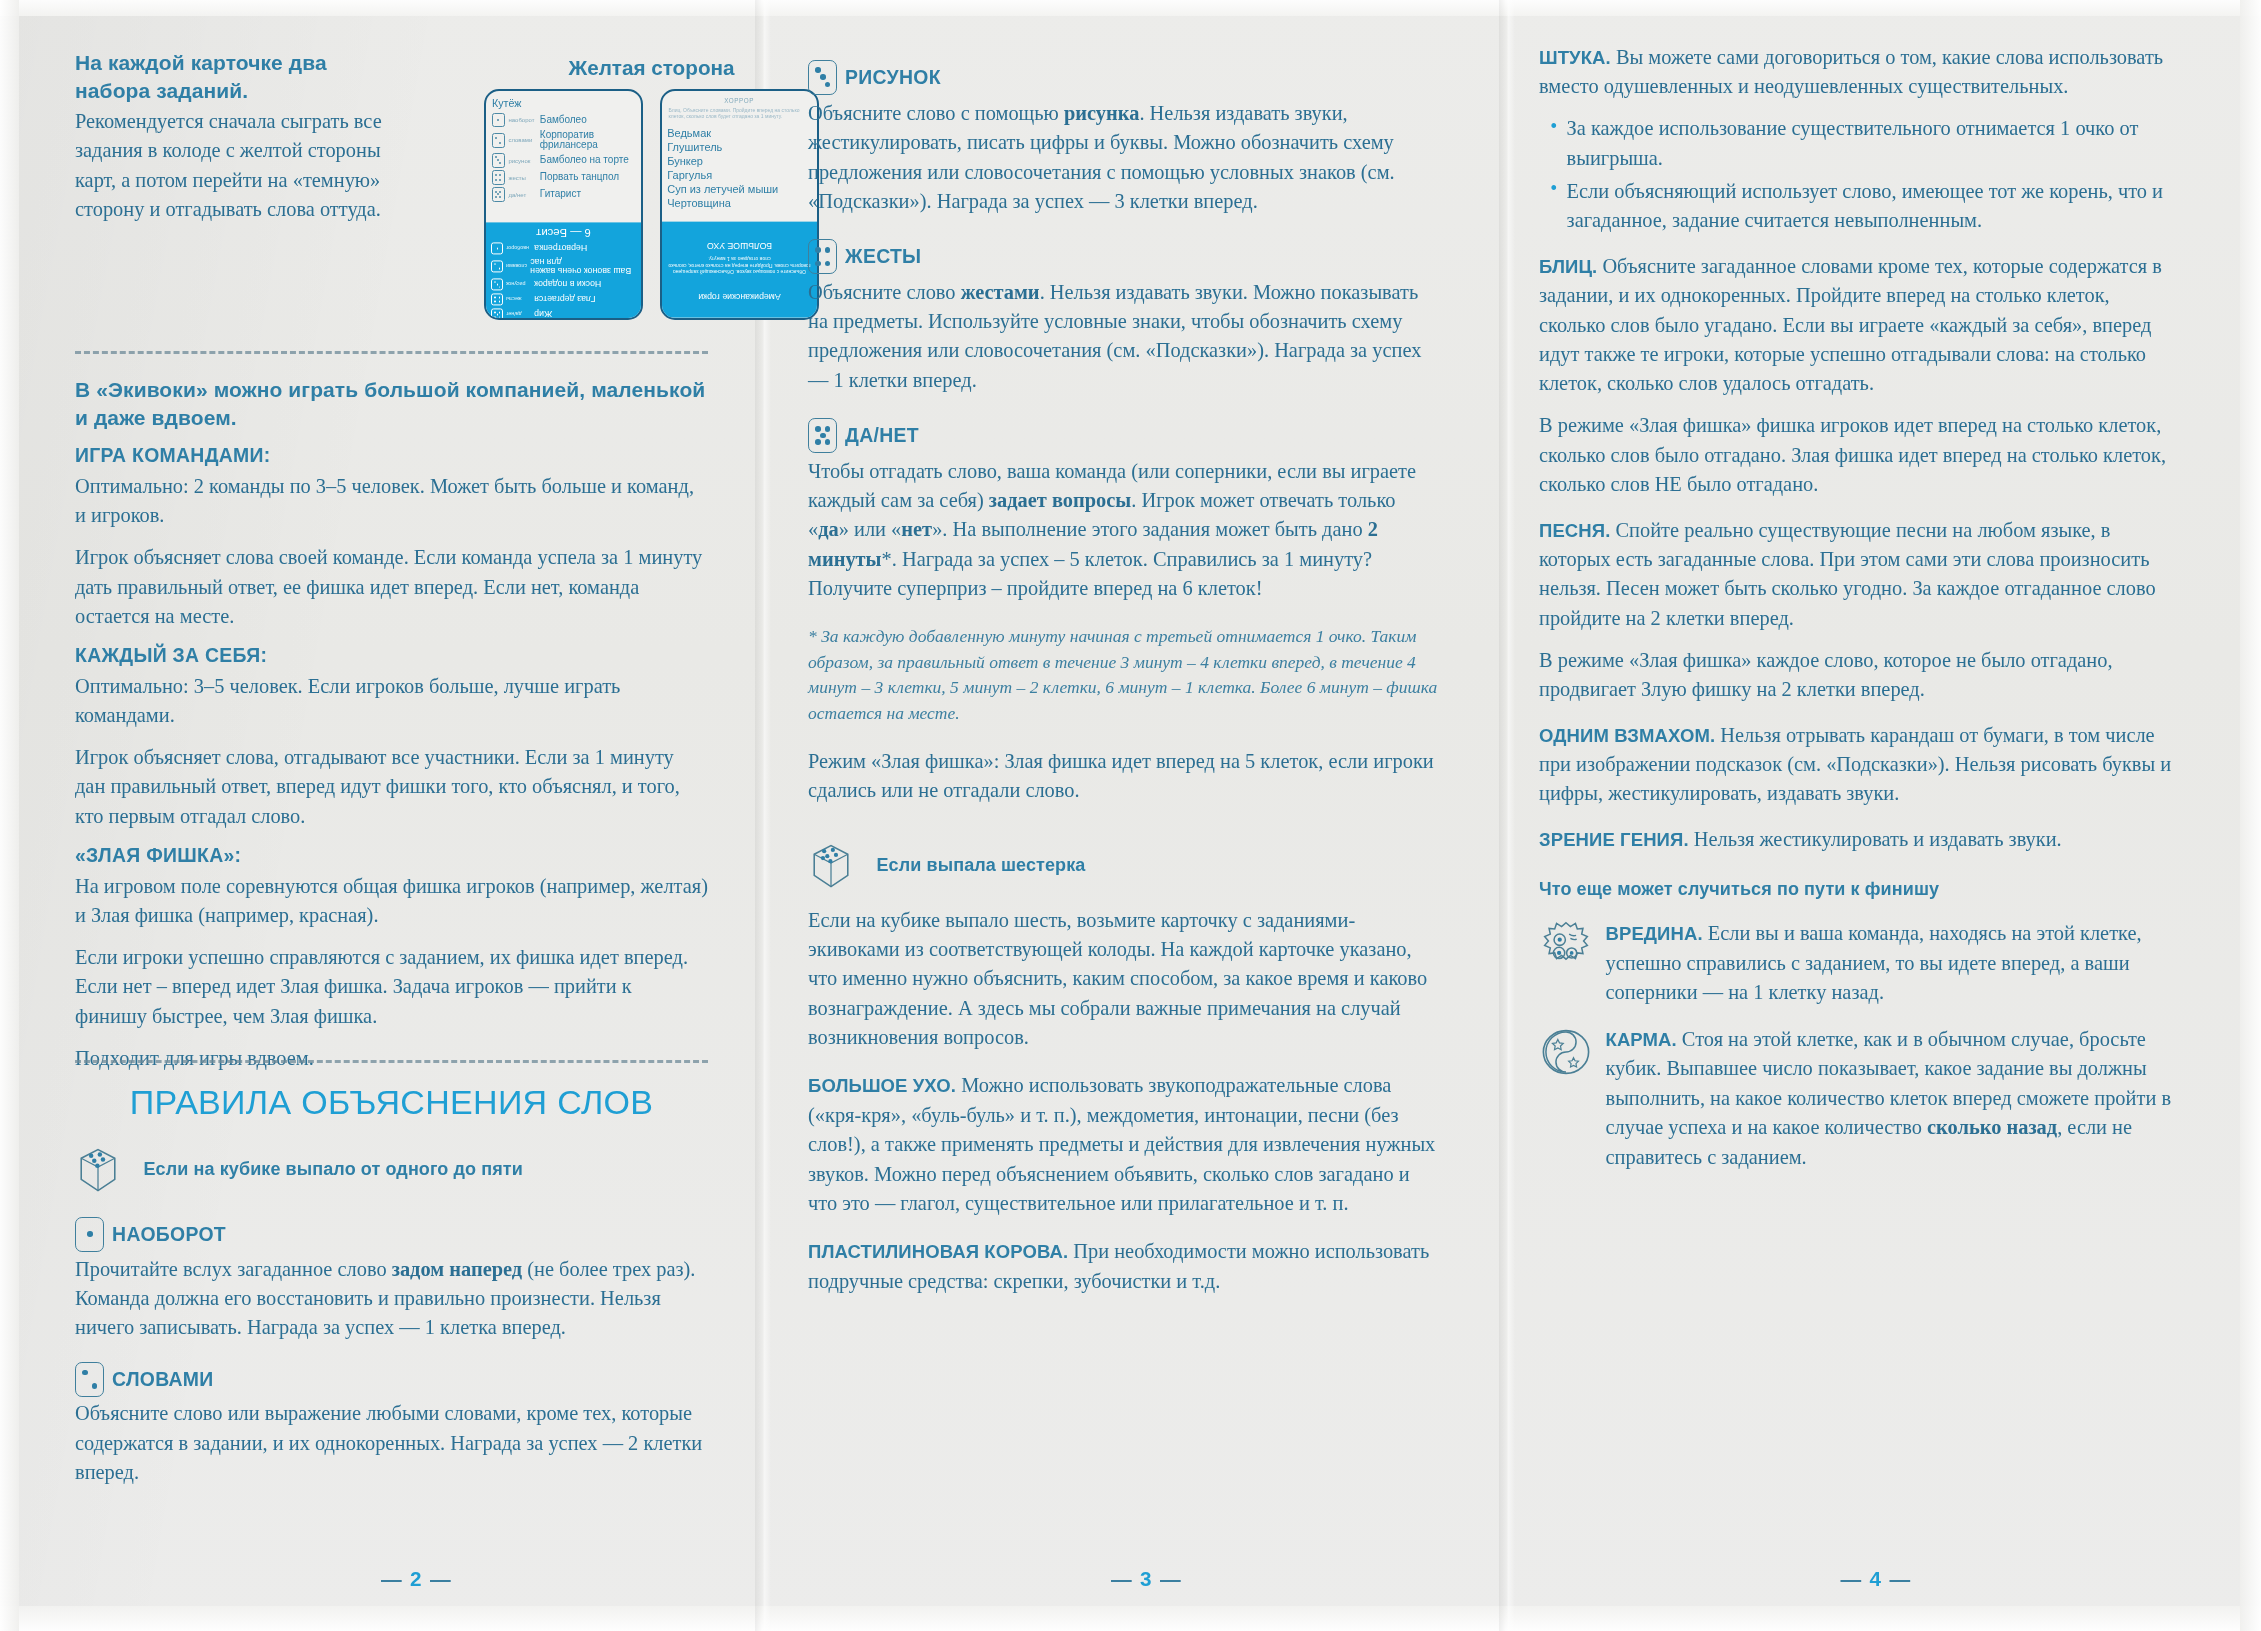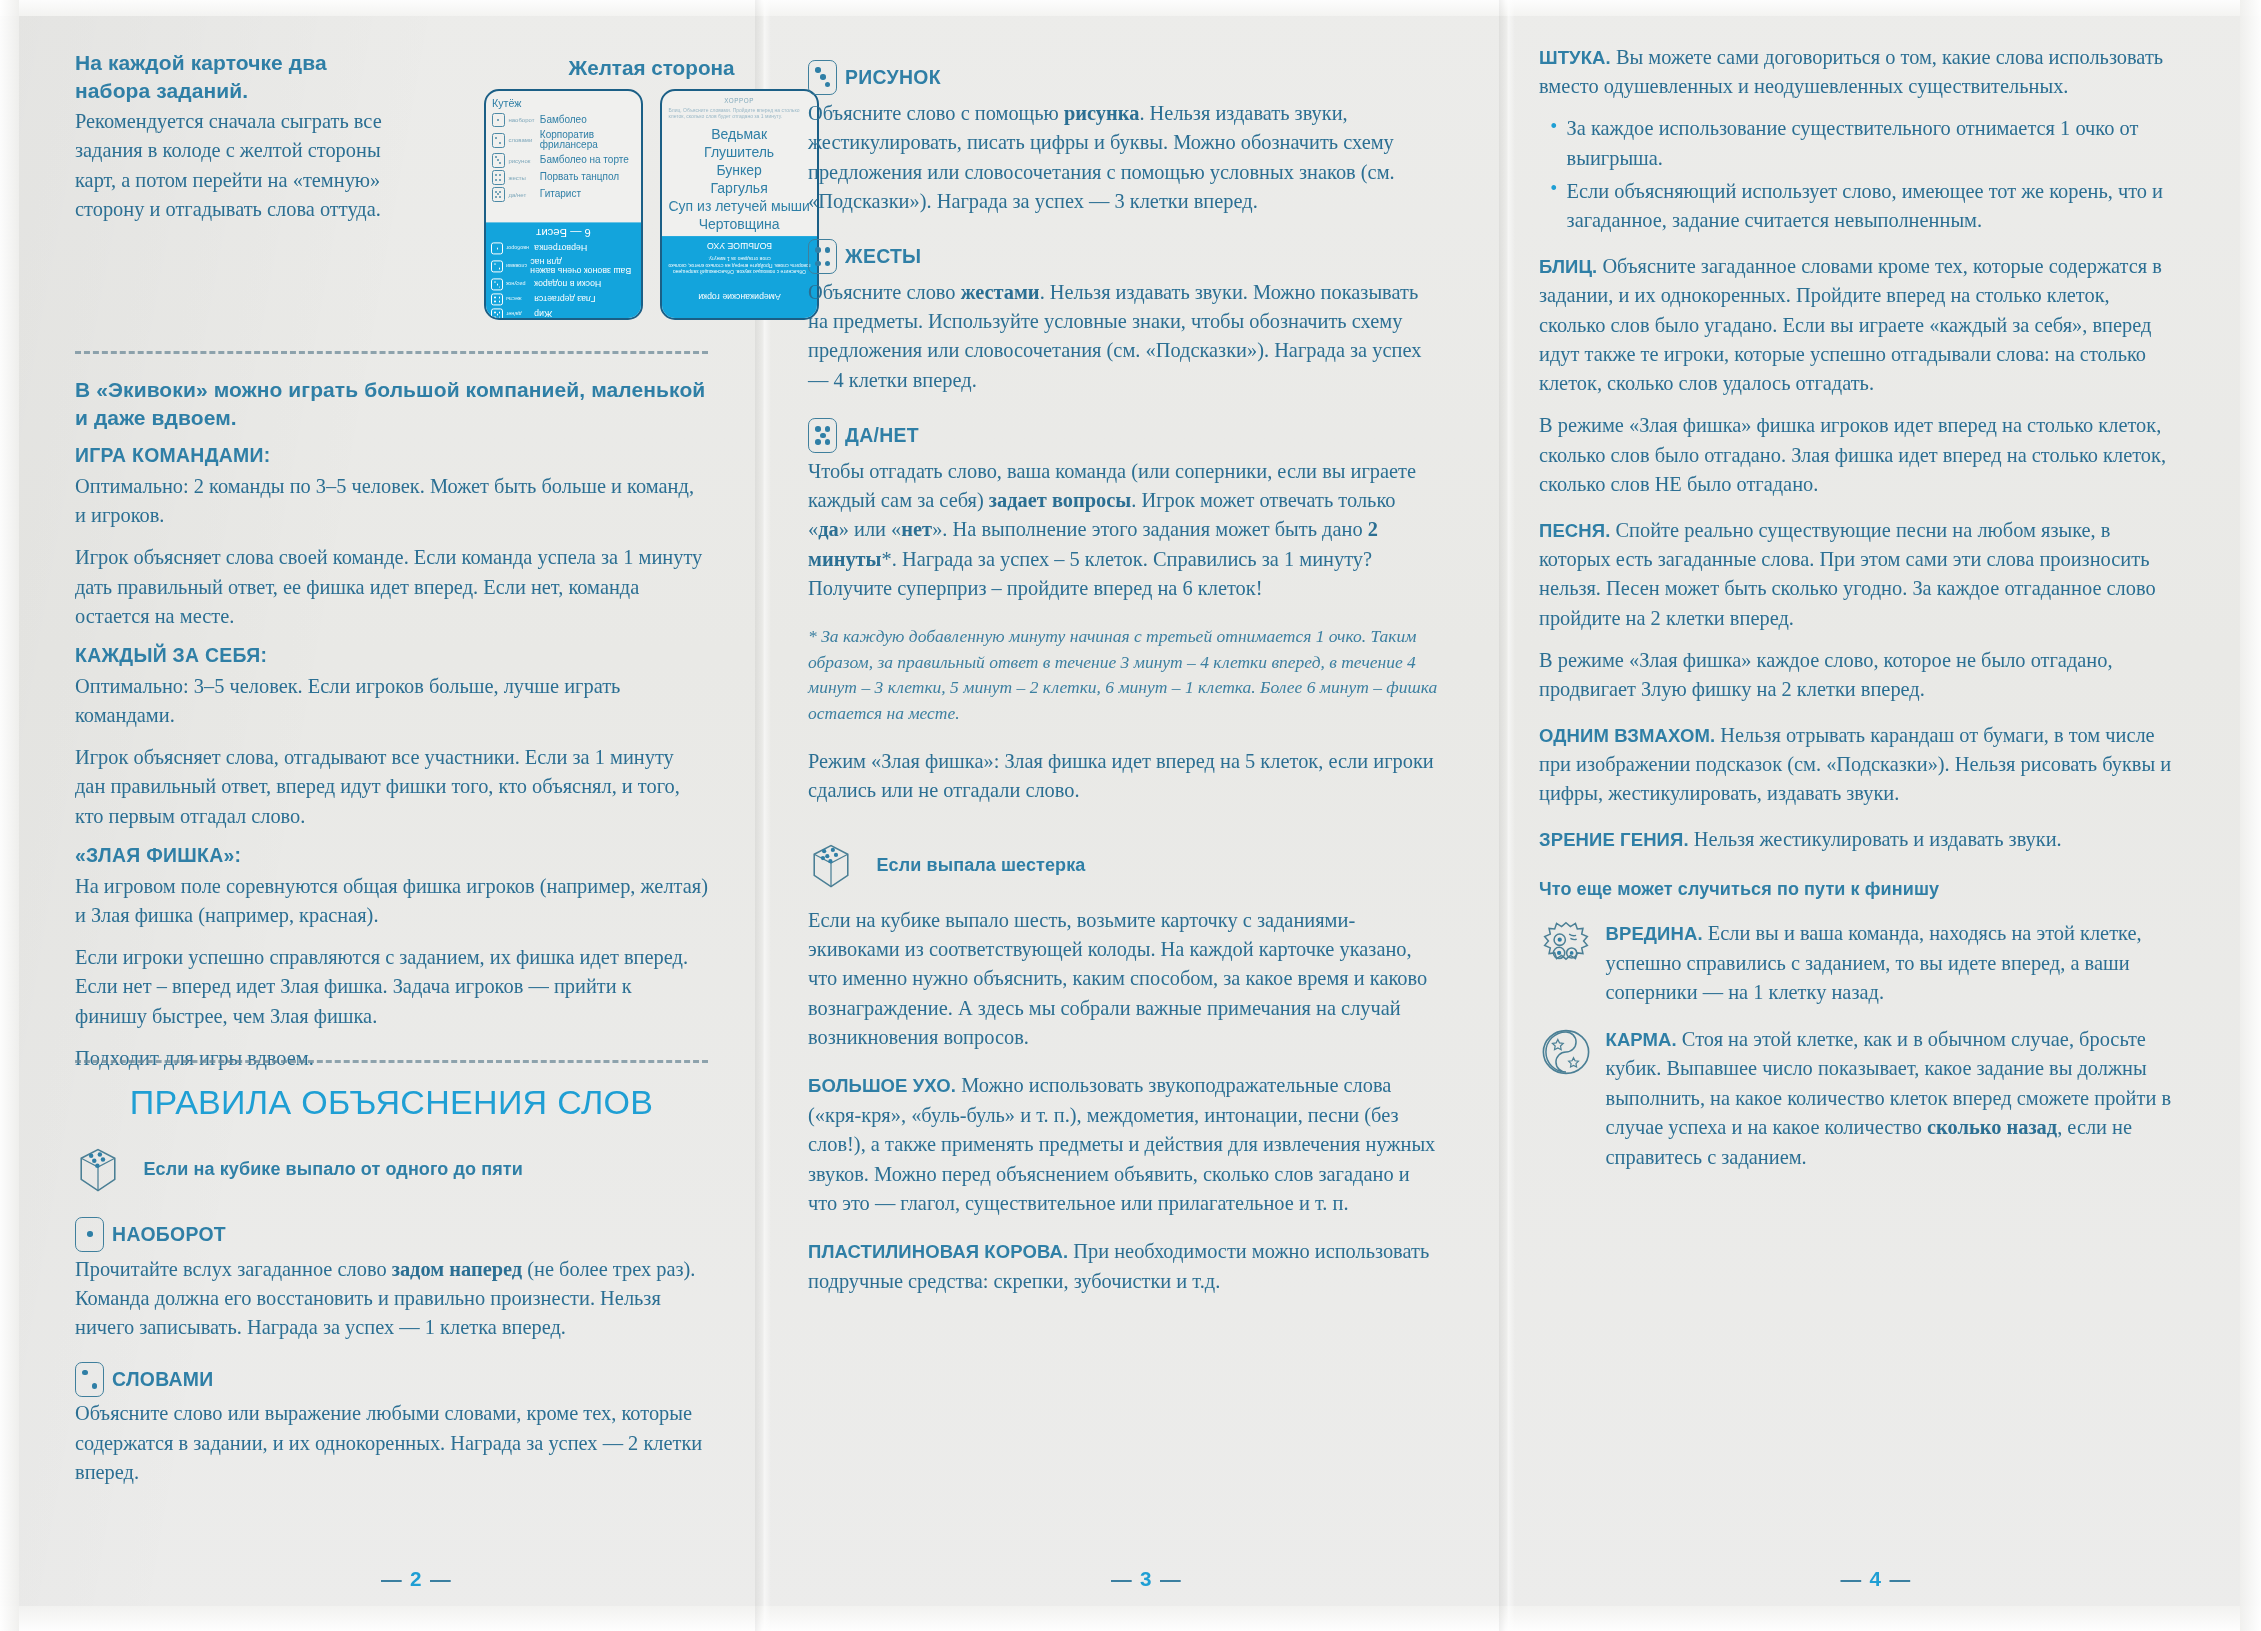--- a/index.html
+++ b/index.html
@@ -96,21 +96,21 @@
   .card .top{flex:0 0 54%;padding:6.3px 5.6px 2.5px 5.6px;}
   .card .bot{flex:1;background:#13a4dc;padding:5px;}
   .ctitle{color:#2f7fa6;font-family:"Liberation Sans",sans-serif;font-size:10.7px;margin-bottom:3.8px;}
   .crow{display:flex;align-items:center;gap:3.8px;margin-bottom:2.5px;}
   .cminidice{width:10.7px;height:12.5px;border:0.9px solid #4d8aa6;border-radius:2.5px;position:relative;flex:0 0 auto;}
   .cminidice i{position:absolute;width:1.9px;height:1.9px;border-radius:50%;background:#4d8aa6;}
   .clab{color:#7fa8bb;font-size:6px;font-family:"Liberation Sans",sans-serif;width:27.6px;flex:0 0 auto;}
   .cword{color:#2f7fa6;font-size:10px;font-family:"Liberation Sans",sans-serif;line-height:1.05;}
   .chdr{text-align:center;color:#7fa8bb;font-size:6.3px;letter-spacing:0.6px;font-family:"Liberation Sans",sans-serif;}
   .cdesc{color:#9ab8c7;font-size:5px;line-height:1.25;margin:3.1px 1.3px 6.3px 1.3px;font-family:"Liberation Sans",sans-serif;}
-  .cwordlist{text-align:center;color:#2f7fa6;font-size:14px;line-height:1.28;font-family:"Liberation Sans",sans-serif;}
+  .cwordlist{text-align:left;color:#2f7fa6;font-size:11px;line-height:1.28;font-family:"Liberation Sans",sans-serif;}
   .flip{transform:rotate(180deg);}
   .bwhite{color:#ffffff;font-family:"Liberation Sans",sans-serif;}
   .brow{display:flex;align-items:center;gap:3.1px;justify-content:flex-end;margin-bottom:3.1px;}
   .bword{font-size:8.8px;line-height:1.02;text-align:right;}
   .blab{font-size:5.3px;opacity:.9;width:25px;text-align:right;}
   .bminidice{width:10px;height:10px;border:0.9px solid #fff;border-radius:2.5px;flex:0 0 auto;position:relative;}
   .bminidice i{position:absolute;width:1.6px;height:1.6px;border-radius:50%;background:#fff;}
   .bbig{font-size:11.3px;text-align:center;margin-top:2.5px;}
   .bctr{text-align:center;font-size:8.8px;margin-top:11.3px;}
   .bsmall{font-size:5px;line-height:1.3;text-align:center;margin-top:16.3px;opacity:.95;}
@@ -342,21 +342,21 @@
 
       <div class="rowflex" style="margin-top:22.6px;margin-bottom:3.8px;">
         <span class="dice">
             <i style="left:6.3px;top:7.5px"></i>
             <i style="left:15.7px;top:7.5px"></i>
             <i style="left:6.3px;top:20.7px"></i>
             <i style="left:15.7px;top:20.7px"></i>
           </span>
         <span class="txt hdr">ЖЕСТЫ</span>
       </div>
-      <p class="body"><span>Объясните слово </span><b class="ser">жестами</b><span>. Нельзя издавать звуки. Можно показывать на предметы. Используйте условные знаки, чтобы обозначить схему предложения или словосочетания (см. «Подсказки»). Награда за успех — 4 клетки вперед.</span></p>
+      <p class="body"><span>Объясните слово </span><b class="ser">жестами</b><span>. Нельзя издавать звуки. Можно показывать на предметы. Используйте условные знаки, чтобы обозначить схему предложения или словосочетания (см. «Подсказки»). Награда за успех — 1 клетки вперед.</span></p>
 
       <div class="rowflex" style="margin-top:22.6px;margin-bottom:3.8px;">
         <span class="dice">
             <i style="left:6.3px;top:7.5px"></i>
             <i style="left:15.7px;top:7.5px"></i>
             <i style="left:11px;top:13.8px"></i>
             <i style="left:6.3px;top:20.7px"></i>
             <i style="left:15.7px;top:20.7px"></i>
           </span>
         <span class="txt hdr">ДА/НЕТ</span>

